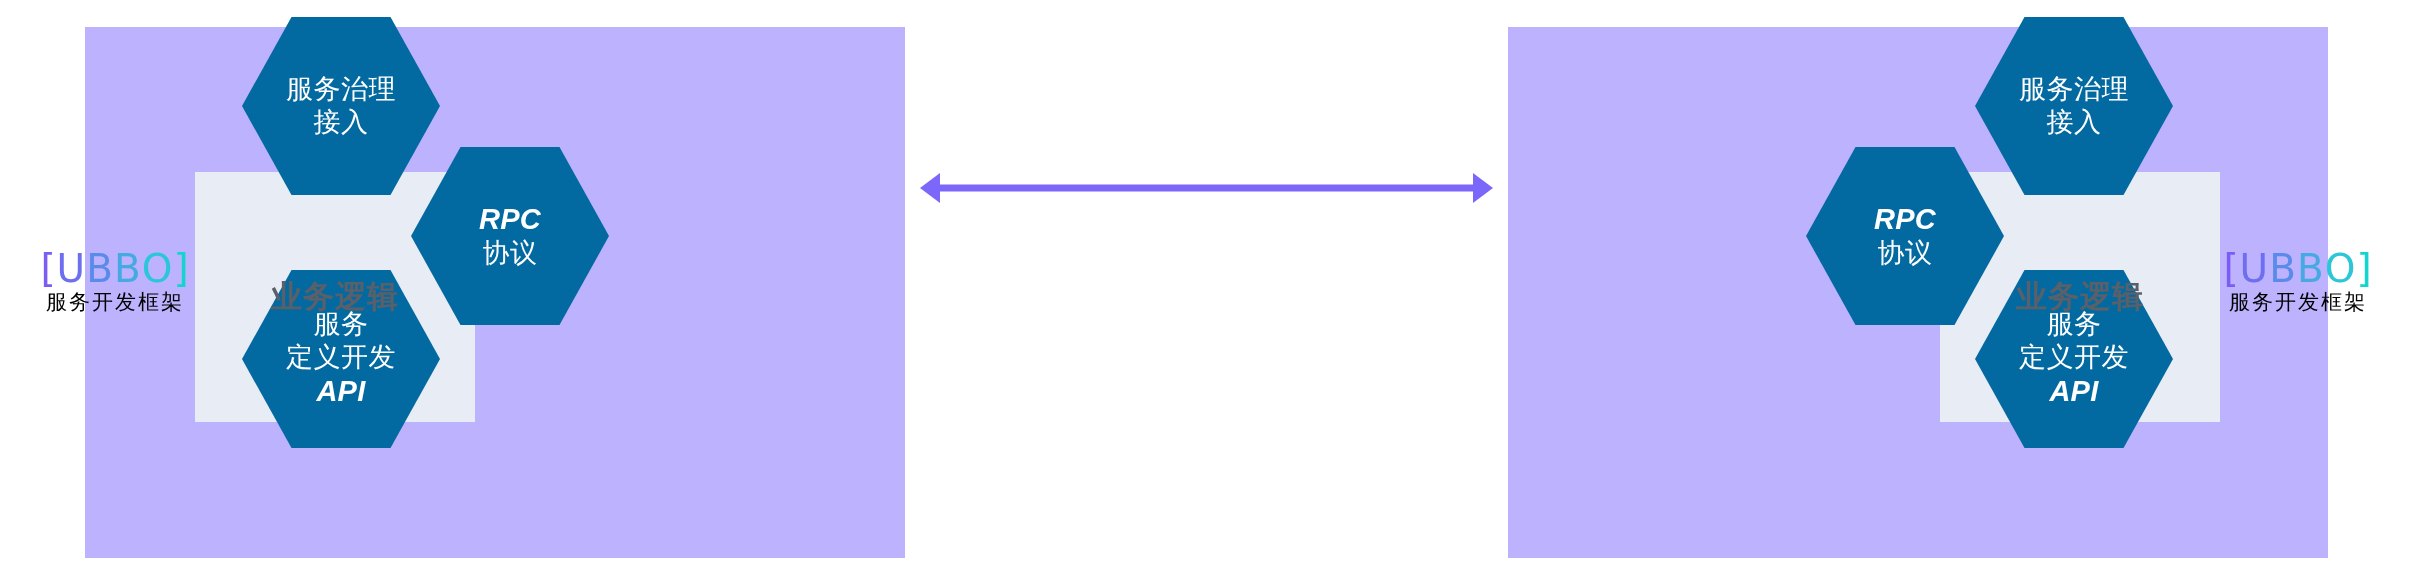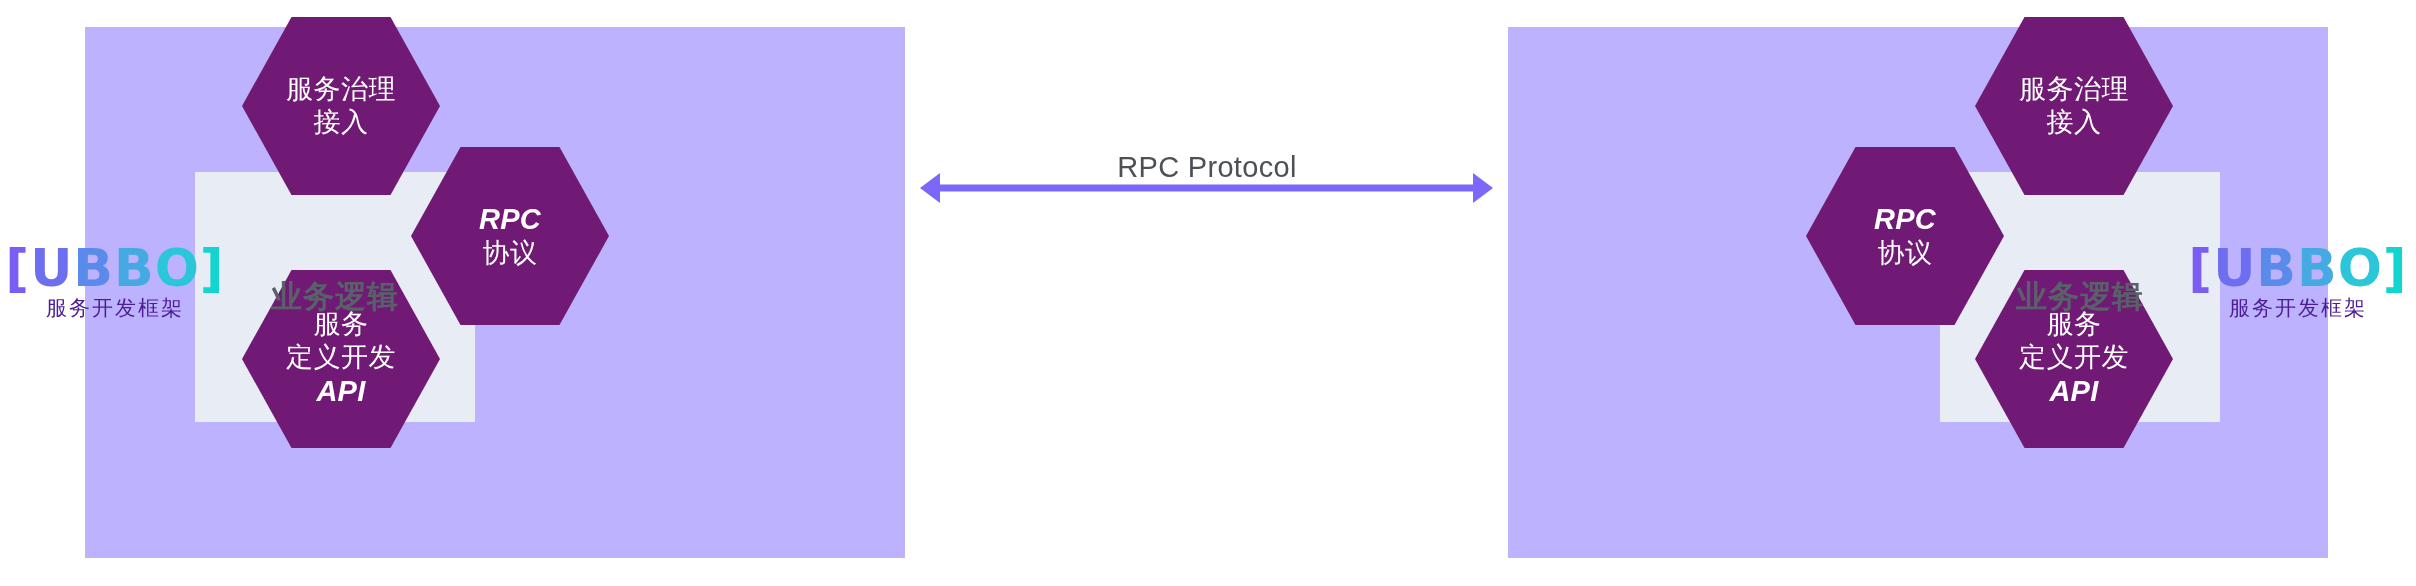--- a/index.html
+++ b/index.html
@@ -14,53 +14,53 @@
   .panel{position:absolute;top:27px;width:820px;height:531px;background:#bdb2fe;}
   .panel.left{left:85px;}
   .panel.right{left:1508px;}
 
   
   .core{position:absolute;background:#e8ecf4;}
 
   
   .hex{
     position:absolute;
-    background:#701a75;
+    background:#0369a1;
     -webkit-clip-path:polygon(25% 0%,75% 0%,100% 50%,75% 100%,25% 100%,0% 50%);
     clip-path:polygon(25% 0%,75% 0%,100% 50%,75% 100%,25% 100%,0% 50%);
     display:flex;align-items:center;justify-content:center;
     text-align:center;color:#ffffff;line-height:1.22;
   }
   .hex .t{display:block;}
   .hex-cn{font-size:27px;font-weight:400;letter-spacing:.5px;}
   .hex-bold{font-size:29px;font-weight:700;letter-spacing:.3px;font-style:italic;}
 
   
   .core-label{
     position:absolute;color:#5a6069;font-size:31px;font-weight:700;
     letter-spacing:1px;white-space:nowrap;
     transform:translate(-50%,-50%);
   }
 
   
   .dubbo{position:absolute;transform:translate(-50%,-50%);text-align:center;width:230px;}
   .dubbo-word{
-    font-size:52px;font-weight:700;letter-spacing:1px;line-height:1;
+    font-size:39px;font-weight:400;letter-spacing:1px;line-height:1;
     font-family:"DejaVu Sans",sans-serif;
     white-space:nowrap;display:block;
   }
   .dubbo-word span{display:inline-block;}
   .dl1{color:#7b5cf5;}
   .dl2{color:#6d6ef0;}
   .dl3{color:#5b8bea;}
   .dl4{color:#45a9e2;}
   .dl5{color:#2bc6d8;}
   .dl6{color:#13d4cf;}
   .dubbo-sub{
-    display:block;color:#4c1d95;font-size:21px;letter-spacing:2px;
+    display:block;color:#000000;font-size:21px;letter-spacing:2px;
     font-family:"DejaVu Sans",sans-serif;white-space:nowrap;
   }
 
   
   .rpc-label{
     position:absolute;color:#4d5156;font-size:29px;white-space:nowrap;
     transform:translate(-50%,-50%);letter-spacing:.3px;
   }
   .arrow-wrap{position:absolute;transform:translateY(-50%);}
   .arrow-line{position:absolute;left:18px;top:50%;transform:translateY(-50%);
@@ -105,21 +105,20 @@
 
     <div class="dubbo" style="left:30px;top:255px;">
       <span class="dubbo-word">
         <span class="dl1">[</span><span class="dl2">U</span><span class="dl3">B</span><span class="dl4">B</span><span class="dl5">O</span><span class="dl6">]</span>
       </span>
       <span class="dubbo-sub">服务开发框架</span>
     </div>
 
   </div>
 
-  <div class="rpc-label" style="left:1207px;top:167px;">RPC Protocol</div>
 
   <div class="arrow-wrap" style="left:920px;top:188px;width:573px;height:30px;">
     <div class="arrow-head l"></div>
     <div class="arrow-line" style="width:537px;"></div>
     <div class="arrow-head r"></div>
   </div>
 
   <div class="panel right">
 
     <div class="core" style="left:432px;top:145px;width:280px;height:250px;"></div>

